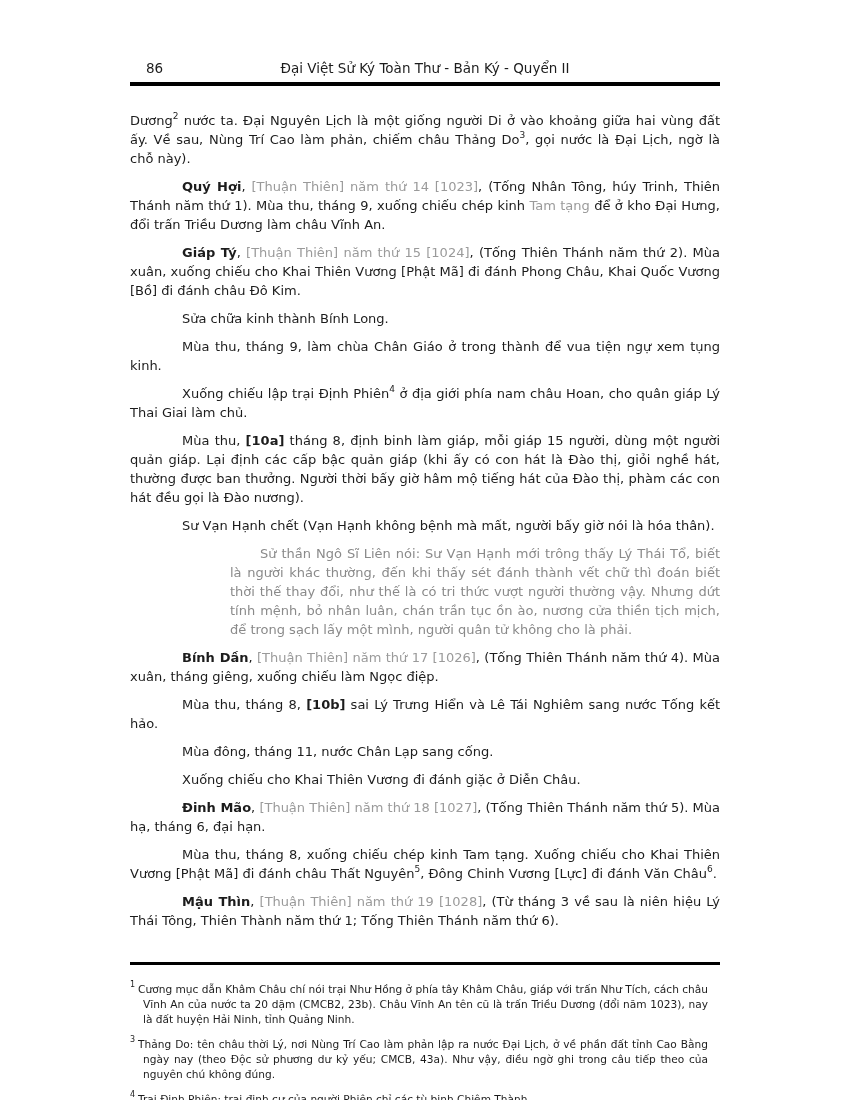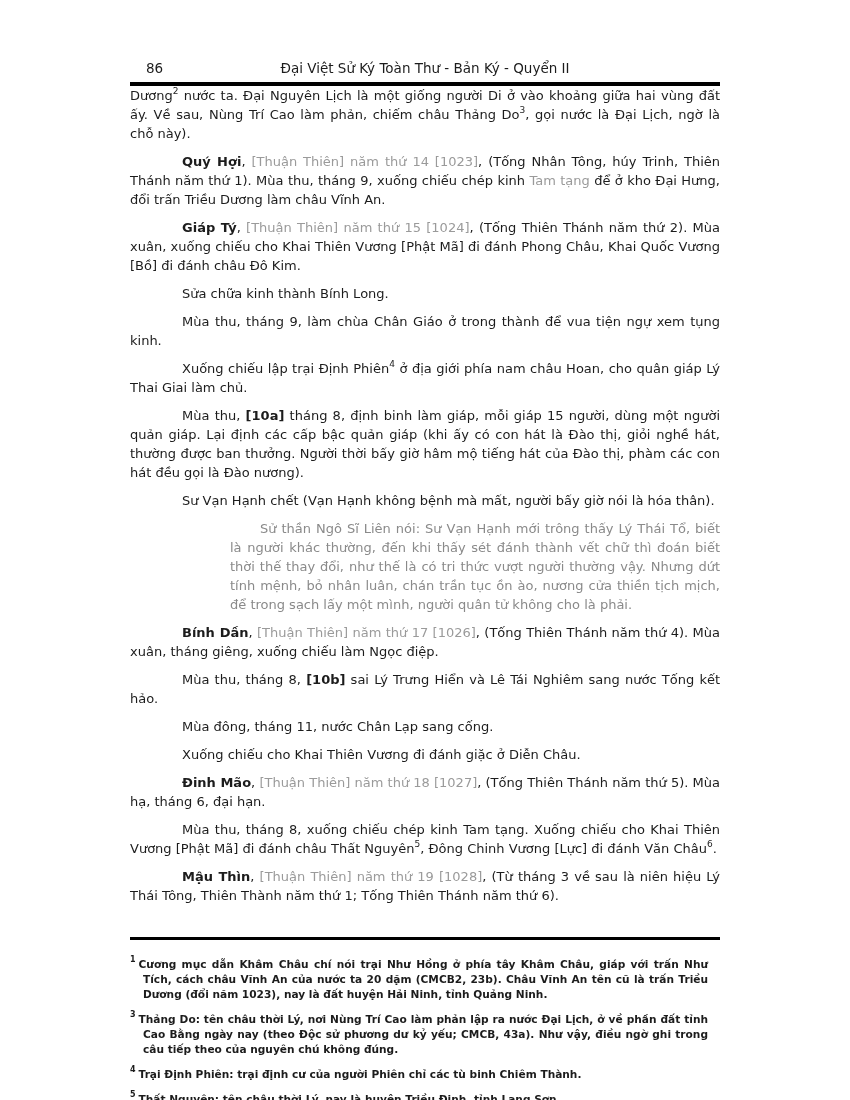--- a/index.html
+++ b/index.html
@@ -12,34 +12,34 @@
   html,body{margin:0;padding:0;background:#ffffff;}
   body{font-family:"DejaVu Sans","Liberation Sans",sans-serif;color:var(--c-text);}
   .page{
     width:774px;height:1100px;margin:0 auto;background:var(--c-bg);
     box-sizing:border-box;padding:42px 92px 0 92px;position:relative;overflow:hidden;
   }
   .page-header{position:relative;height:20px;font-size:13.5px;line-height:20px;}
   .page-number{position:absolute;left:16px;top:0;}
   .header-title{display:block;text-align:center;margin-top:16px;}
   .header-rule{height:4px;background:var(--c-rule);margin-top:4px;}
-  main{}
+  main{margin-top:25px;}
   p.para{margin:0 0 9px 0;text-align:justify;font-size:13px;line-height:19px;}
   p.indent{text-indent:52px;}
   p.noindent{text-indent:0;}
   p.commentary{margin-left:100px;text-indent:30px;color:var(--c-commentary);}
   .run-plain{}
   .run-bold{font-weight:bold;}
   .run-gray{color:var(--c-muted);}
   sup.run-sup{font-size:9px;line-height:0;position:relative;top:-1px;}
   .footnote-rule{height:3px;background:var(--c-rule);margin-top:32px;}
   .footnotes{margin-top:17px;}
   p.footnote{
     font-size:10.6px;line-height:15px;margin:0 12px 10px 0;text-align:justify;
-    padding-left:13px;text-indent:-13px;font-weight:bold;
+    padding-left:13px;text-indent:-13px;
   }
   p.footnote sup{font-size:8px;line-height:0;position:relative;top:-1px;margin-right:3px;}
 </style>
 </head>
 <body>
 
 <div class="page">
   <div class="page-header">
     <span class="page-number">86</span>
     <span class="header-title">Đại Việt Sử Ký Toàn Thư - Bản Ký - Quyển II</span>

